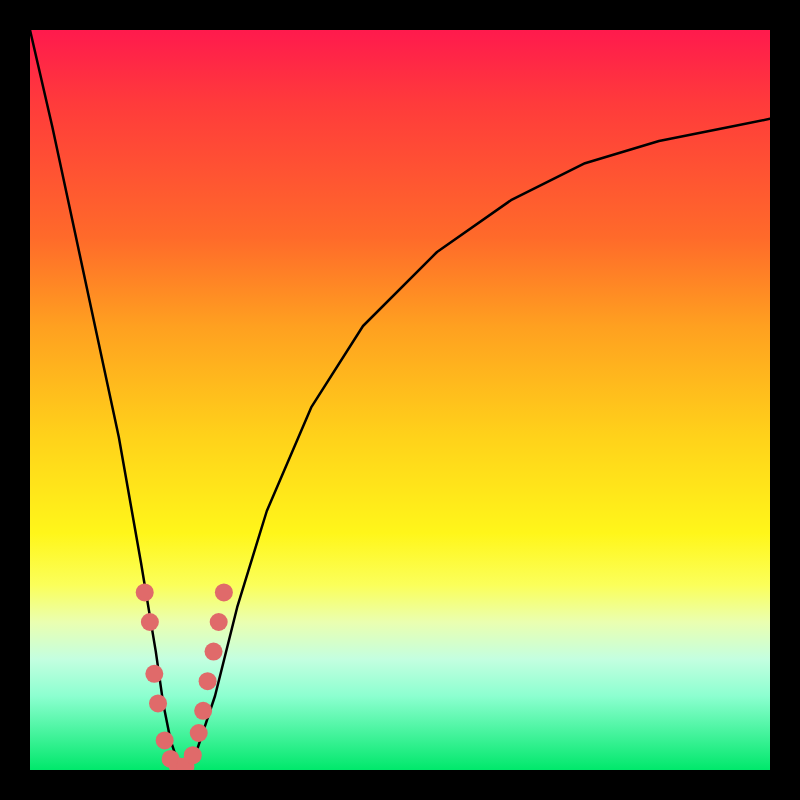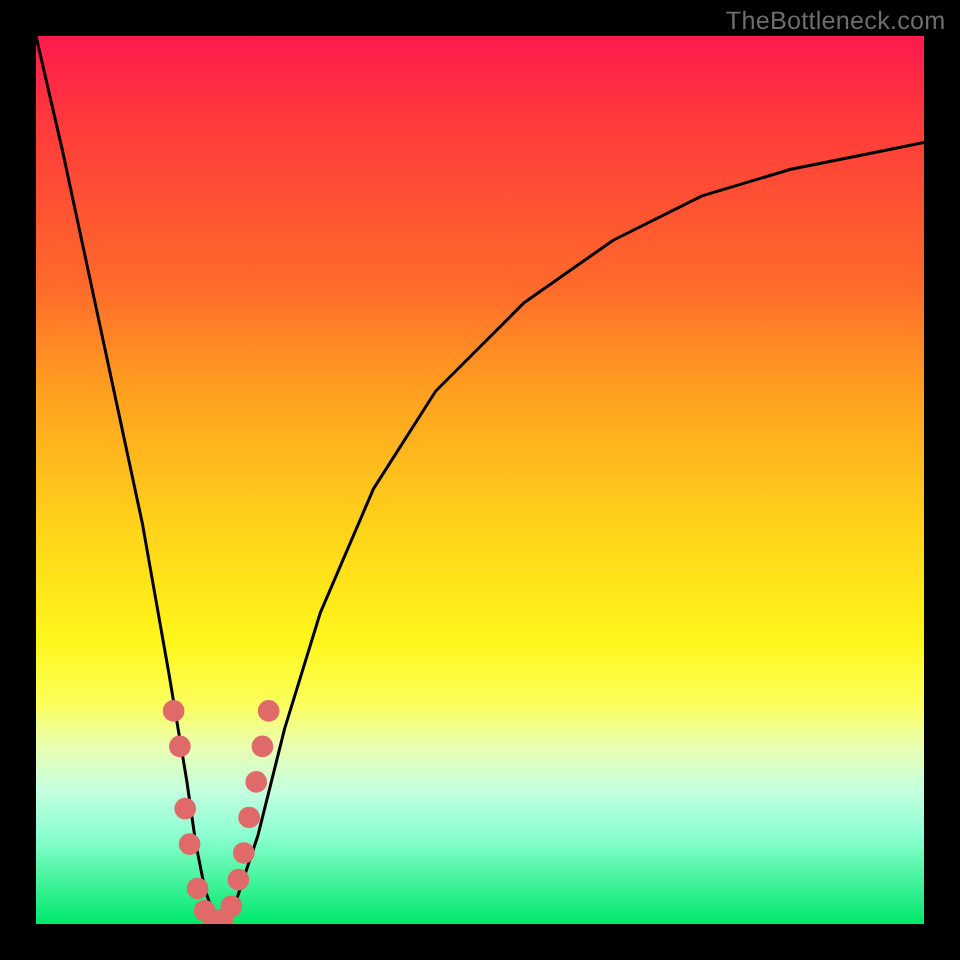--- a/index.html
+++ b/index.html
@@ -76,14 +76,13 @@
           <circle cx="162.80" cy="725.20" r="9" fill="#e06a6a" stroke="#b94f4f" stroke-width="0"></circle>
           <circle cx="168.72" cy="703.00" r="9" fill="#e06a6a" stroke="#b94f4f" stroke-width="0"></circle>
           <circle cx="173.16" cy="680.80" r="9" fill="#e06a6a" stroke="#b94f4f" stroke-width="0"></circle>
           <circle cx="177.60" cy="651.20" r="9" fill="#e06a6a" stroke="#b94f4f" stroke-width="0"></circle>
           <circle cx="183.52" cy="621.60" r="9" fill="#e06a6a" stroke="#b94f4f" stroke-width="0"></circle>
           <circle cx="188.70" cy="592.00" r="9" fill="#e06a6a" stroke="#b94f4f" stroke-width="0"></circle>
           <circle cx="193.88" cy="562.40" r="9" fill="#e06a6a" stroke="#b94f4f" stroke-width="0"></circle>
         </g>
       </svg>
   </div>
-  <div class="watermark">TheBottleneck.com</div>
 </div>
 
 </body></html>

